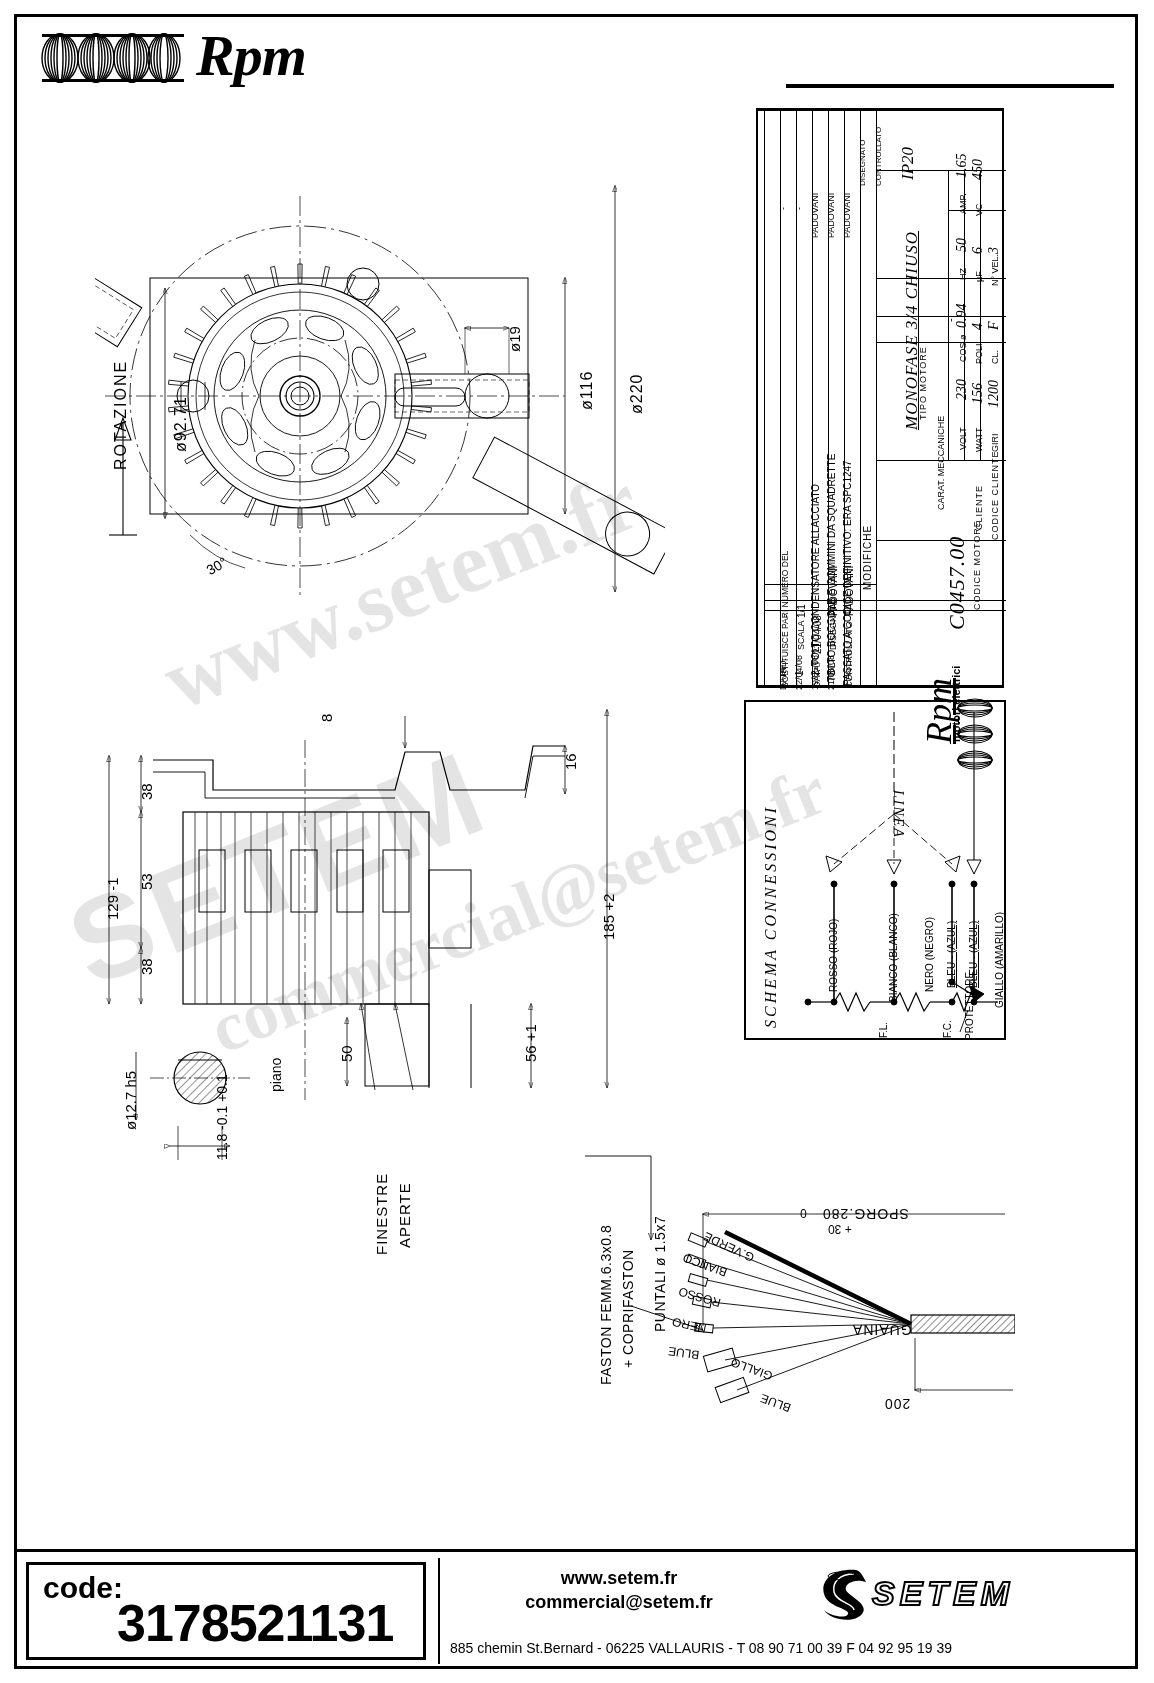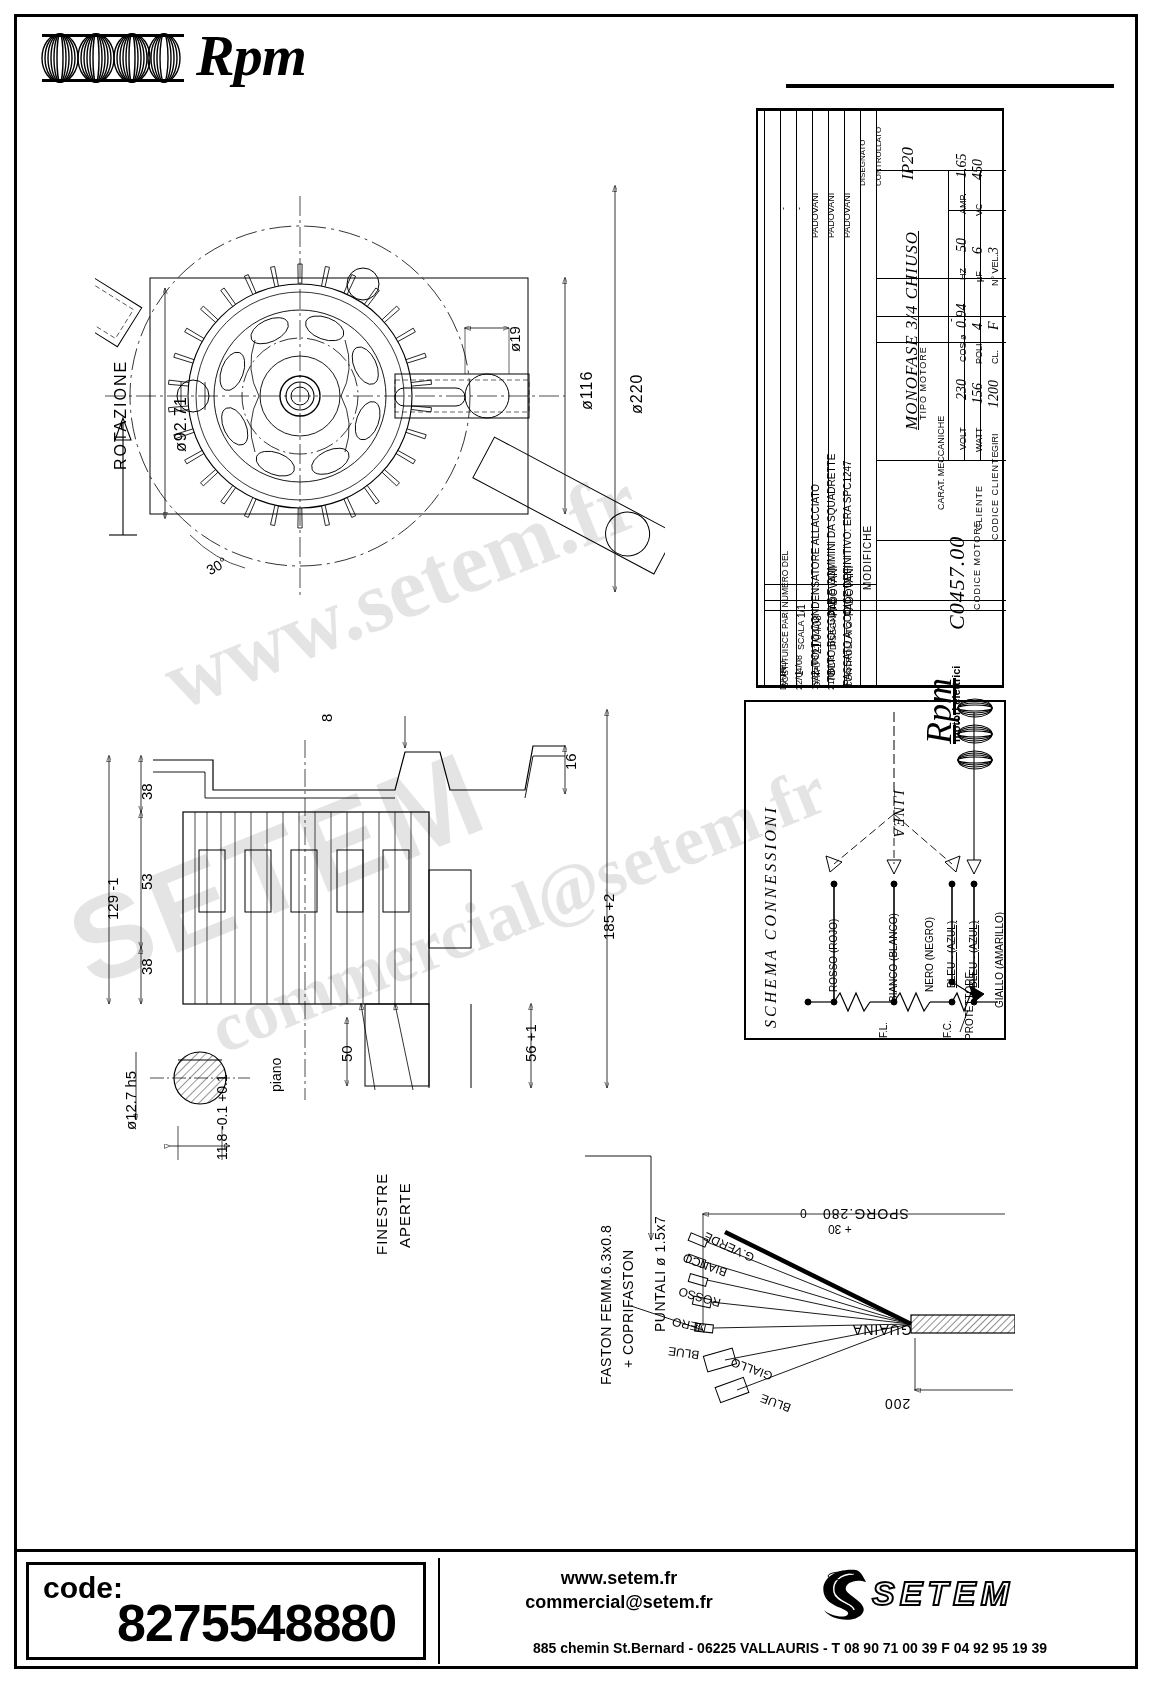--- a/index.html
+++ b/index.html
@@ -16,21 +16,21 @@
   #ref-block{position:absolute;right:40px;top:32px;text-align:right;}
   #ref-block .rf{font-size:34px;font-weight:bold;font-style:italic;letter-spacing:1px;}
   #ref-underline{position:absolute;right:40px;top:84px;width:328px;height:4px;background:#000;}
   
   #footer{position:absolute;left:14px;bottom:14px;width:1124px;height:120px;border-top:3px solid #000;box-sizing:border-box;}
   #code-box{position:absolute;left:12px;top:10px;width:400px;height:98px;border:3px solid #000;box-sizing:border-box;}
   #code-label{position:absolute;left:14px;top:6px;font-size:30px;font-weight:bold;}
   #code-value{position:absolute;left:88px;top:28px;font-size:52px;font-weight:bold;letter-spacing:-1px;}
   #footer-sep{position:absolute;left:424px;top:6px;width:2px;height:106px;background:#000;}
   #site-info{position:absolute;left:440px;top:14px;width:330px;text-align:center;font-size:18px;font-weight:bold;line-height:1.35;}
-  #addr{position:absolute;left:436px;top:88px;width:680px;text-align:center;font-size:14px;font-weight:bold;}
+  #addr{position:absolute;left:436px;top:88px;width:680px;text-align:left;font-size:14px;font-weight:normal;}
   #setem-logo{position:absolute;left:790px;top:12px;width:270px;height:58px;}
   #setem-word{position:absolute;left:858px;top:22px;font-size:34px;font-style:italic;font-weight:bold;letter-spacing:5px;
      color:#fff;-webkit-text-stroke:2px #000;font-family:"Liberation Sans",sans-serif;}
   
   .wm{position:absolute;color:#000;opacity:.10;font-weight:bold;pointer-events:none;}
   
   #titleblock{position:absolute;left:756px;top:108px;width:248px;height:580px;border:2px solid #000;box-sizing:border-box;}
   .vtxt{position:absolute;transform-origin:0 0;transform:rotate(-90deg);white-space:pre;}
   .tb-line{position:absolute;background:#000;}
   
@@ -585,21 +585,21 @@
 
   <div class="txt" style="left:852px;top:1322px;font-size:14px;transform:rotate(180deg);letter-spacing:1px;">GUAINA</div>
   <div class="txt" style="left:822px;top:1206px;font-size:14px;transform:rotate(180deg);letter-spacing:1px;">SPORG.280</div>
   <div class="txt" style="left:800px;top:1206px;font-size:12px;transform:rotate(180deg);">0</div>
   <div class="txt" style="left:828px;top:1222px;font-size:12px;transform:rotate(180deg);">+ 30</div>
   <div class="txt" style="left:884px;top:1396px;font-size:14px;transform:rotate(180deg);letter-spacing:1px;">200</div>
 
   <div id="footer">
     <div id="code-box">
       <div id="code-label">code:</div>
-      <div id="code-value">8275548880</div>
+      <div id="code-value">3178521131</div>
     </div>
     <div id="footer-sep"></div>
     <div id="site-info">
       <div>www.setem.fr</div>
       <div>commercial@setem.fr</div>
     </div>
     <div id="addr">885 chemin St.Bernard  -  06225 VALLAURIS  -  T 08 90 71 00 39   F 04 92 95 19 39</div>
     <svg id="setem-logo" viewBox="0 0 270 58">
       <g>
         <path d="M52 6 C30 4 16 16 20 30 C24 44 46 44 44 50 C42 55 26 52 20 46

